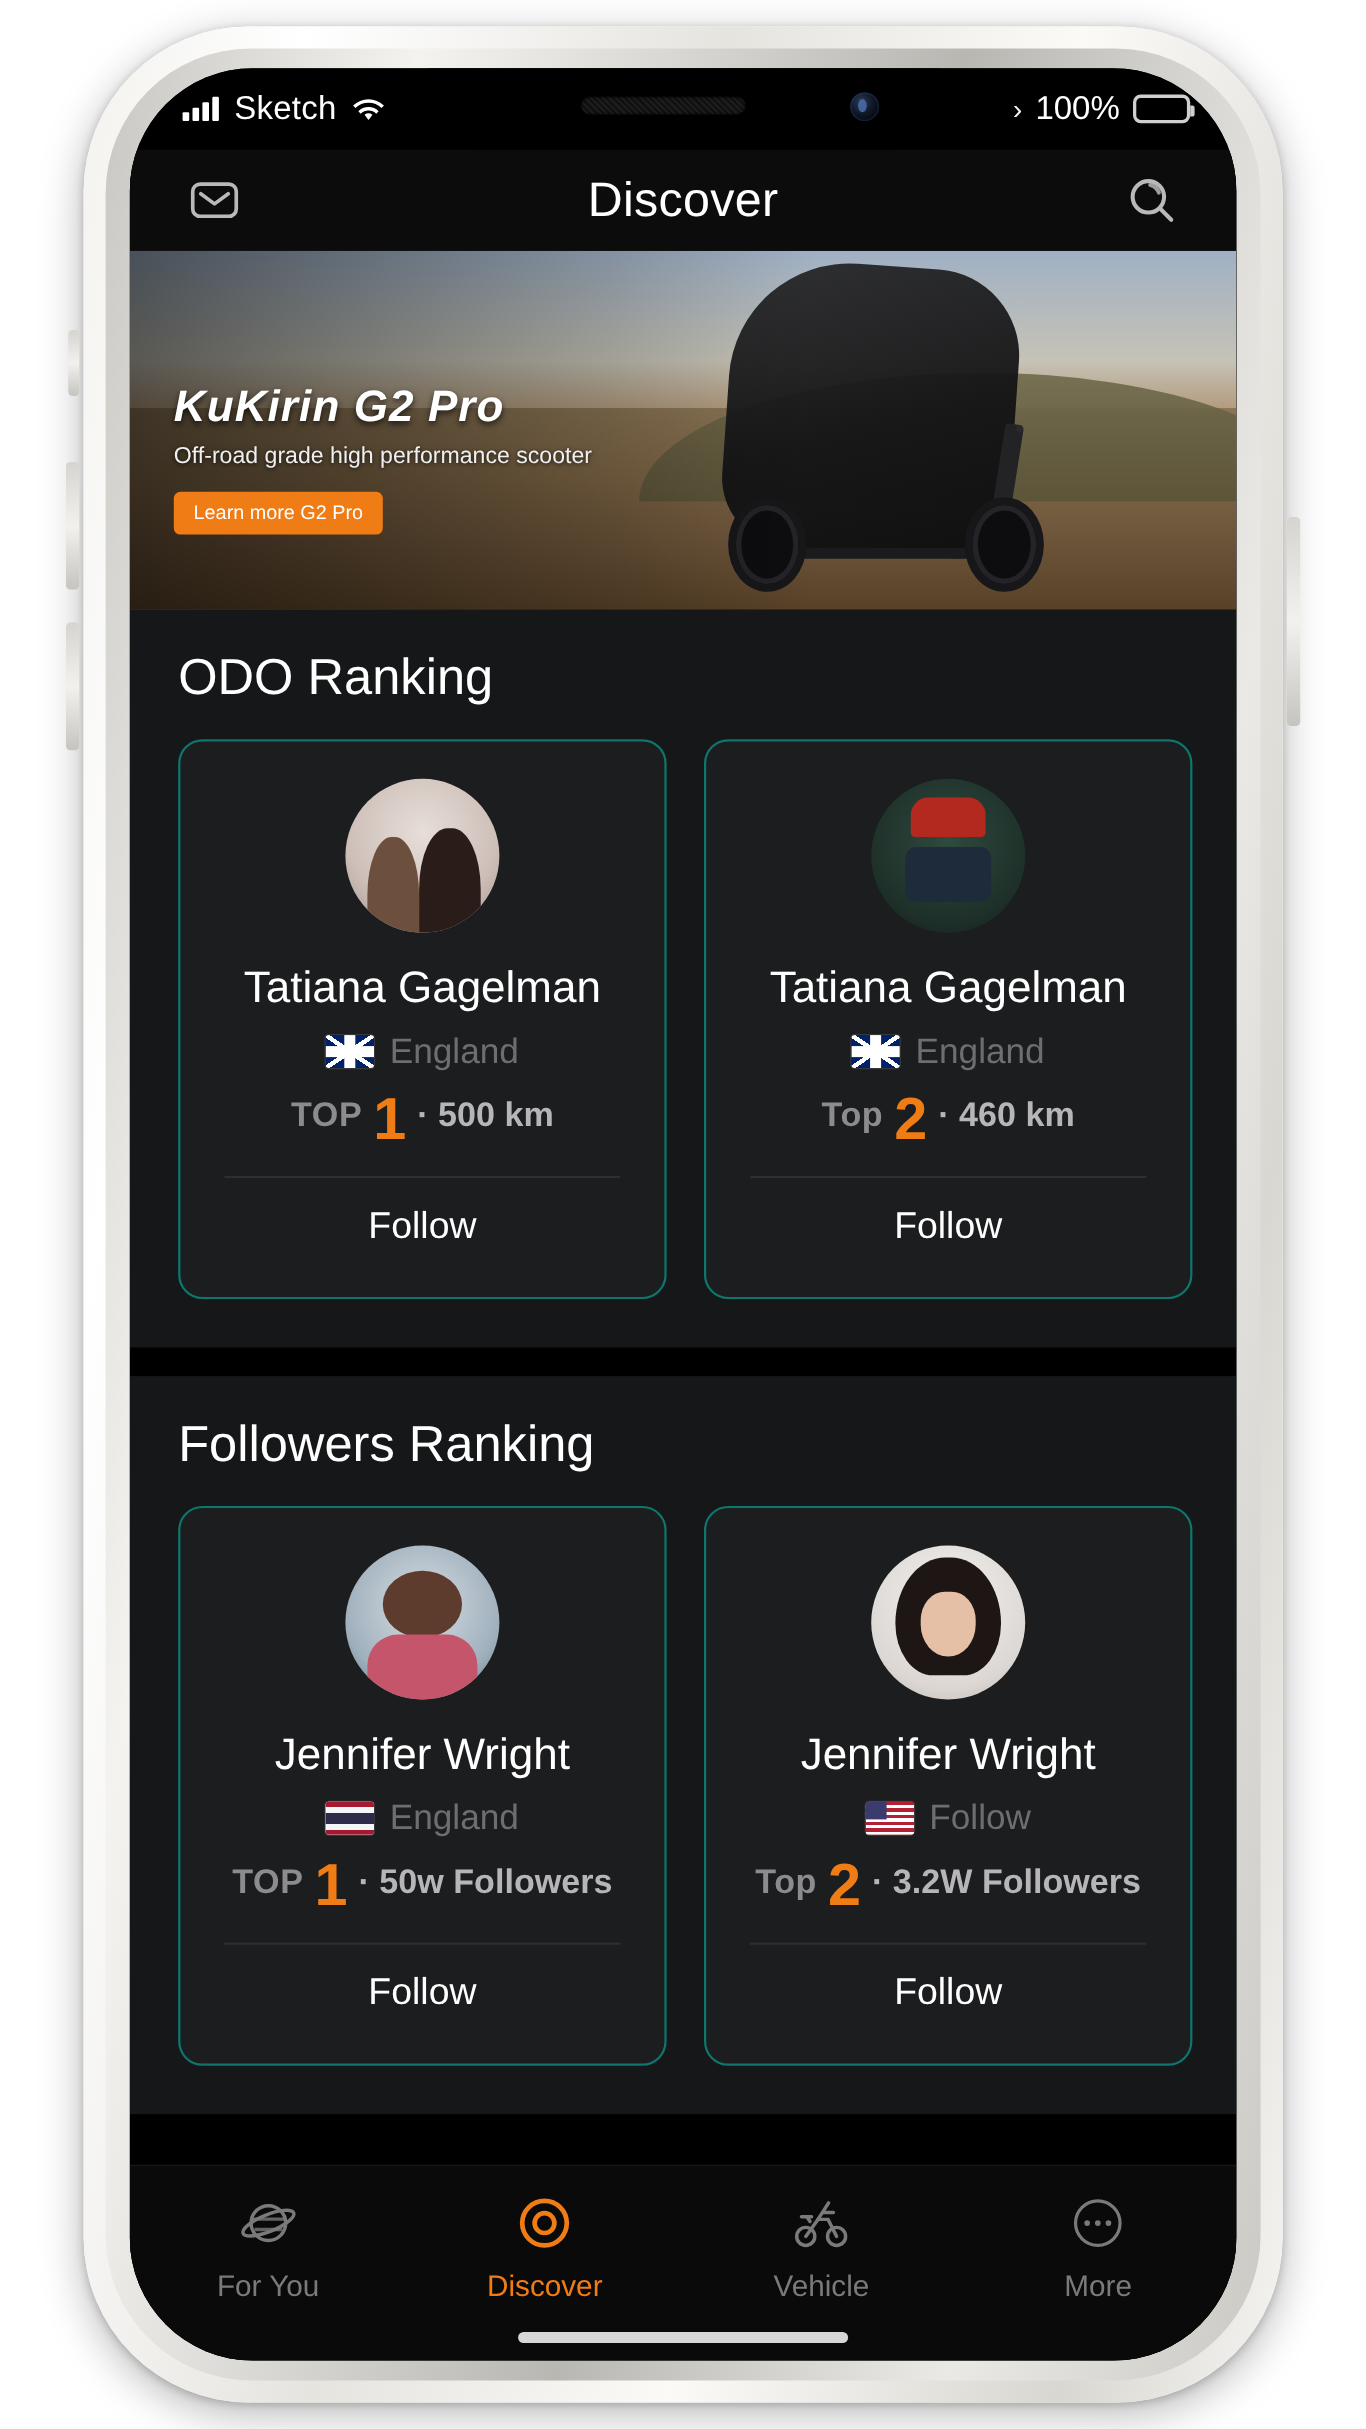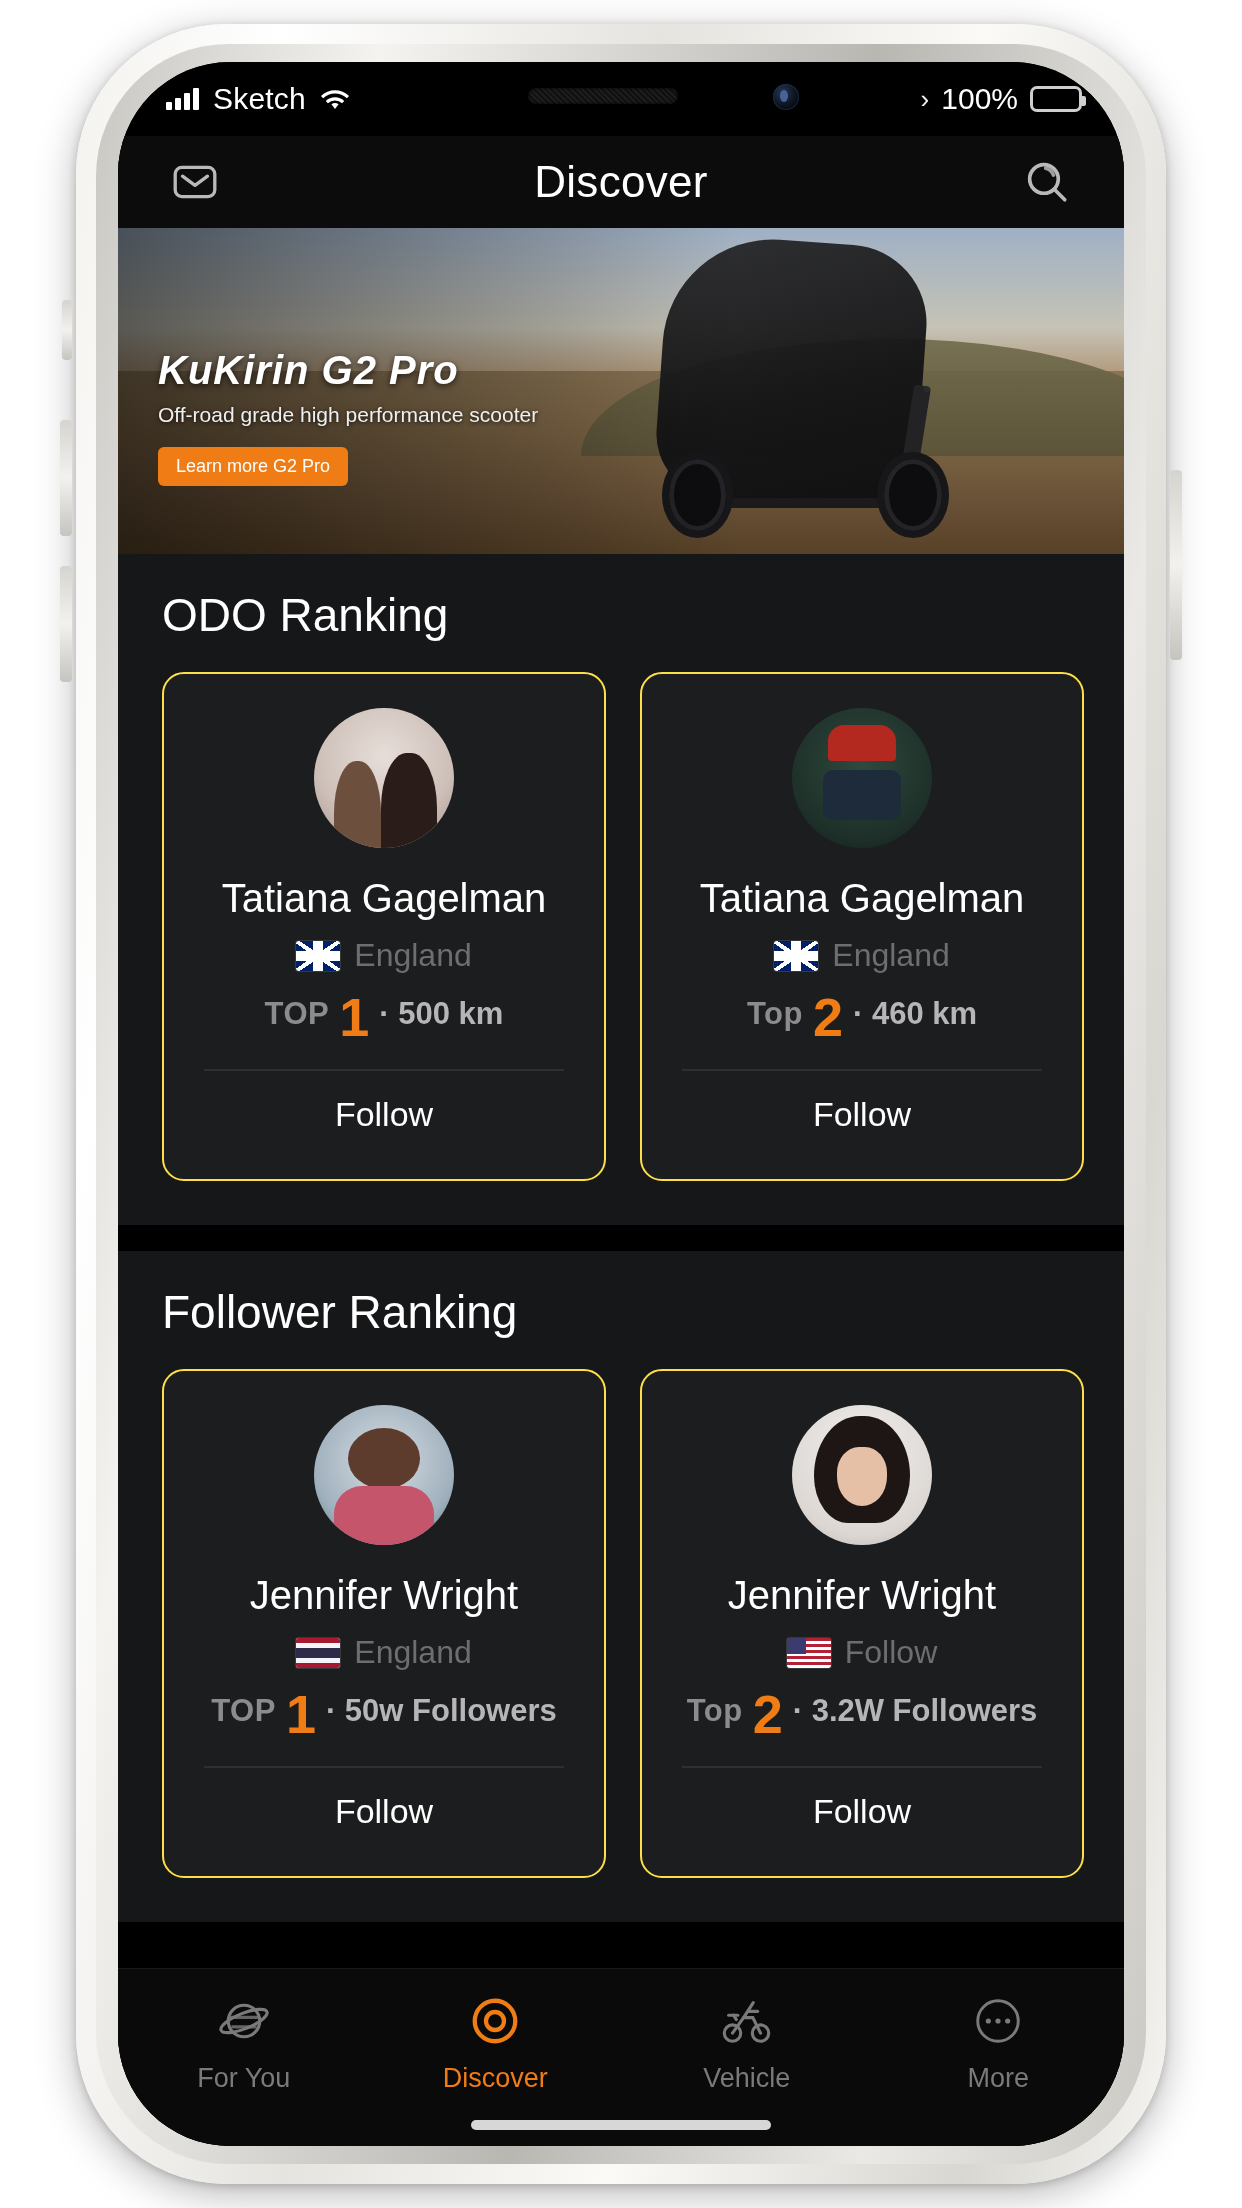--- a/index.html
+++ b/index.html
@@ -141,21 +141,21 @@
     margin-top:20px; display:inline-block; background:#f07c16; color:#fff;
     font-size:18px; padding:9px 18px; border-radius:6px; white-space:nowrap;
   }
 
   .section{ background:#161718; padding:34px 0 44px 0; }
   .section + .section{ margin-top:26px; }
   .section-title{ font-size:46px; color:#fff; padding:0 44px 30px 44px; font-weight:400; }
   .cards{ display:flex; gap:34px; padding:0 44px; }
   .card{
     flex:0 0 auto; width:444px;
-    background:#1c1d1e; border:2px solid #fde047; border-radius:22px;
+    background:#1c1d1e; border:2px solid #0f766e; border-radius:22px;
     padding:34px 0 0 0; display:flex; flex-direction:column; align-items:center;
   }
   .avatar{
     width:140px; height:140px; border-radius:50%; overflow:hidden; position:relative;
     background:#cfc6c2;
   }
   .av1{ background:radial-gradient(circle at 50% 35%,#e7ded9,#cdbfb8 60%,#a08f88); }
   .av1::before{ content:""; position:absolute; left:14%; top:38%; width:34%; height:62%;
     border-radius:46% 46% 0 0/60% 60% 0 0; background:#6d4f3e; }
   .av1::after{ content:""; position:absolute; right:12%; top:32%; width:40%; height:68%;
@@ -314,21 +314,21 @@
                 <span class="rank-stat">· 460 km</span>
               </div>
               <div class="divider"></div>
               <div class="follow">Follow</div>
             </div>
 
           </div>
         </div>
 
         <div class="section">
-          <div class="section-title">Follower Ranking</div>
+          <div class="section-title">Followers Ranking</div>
           <div class="cards">
 
             <div class="card">
               <div class="avatar av3"></div>
               <div class="person-name">Jennifer Wright</div>
               <div class="country">
                 <span class="flag flag-th"></span>
                 <span class="country-name">England</span>
               </div>
               <div class="rank-line">

